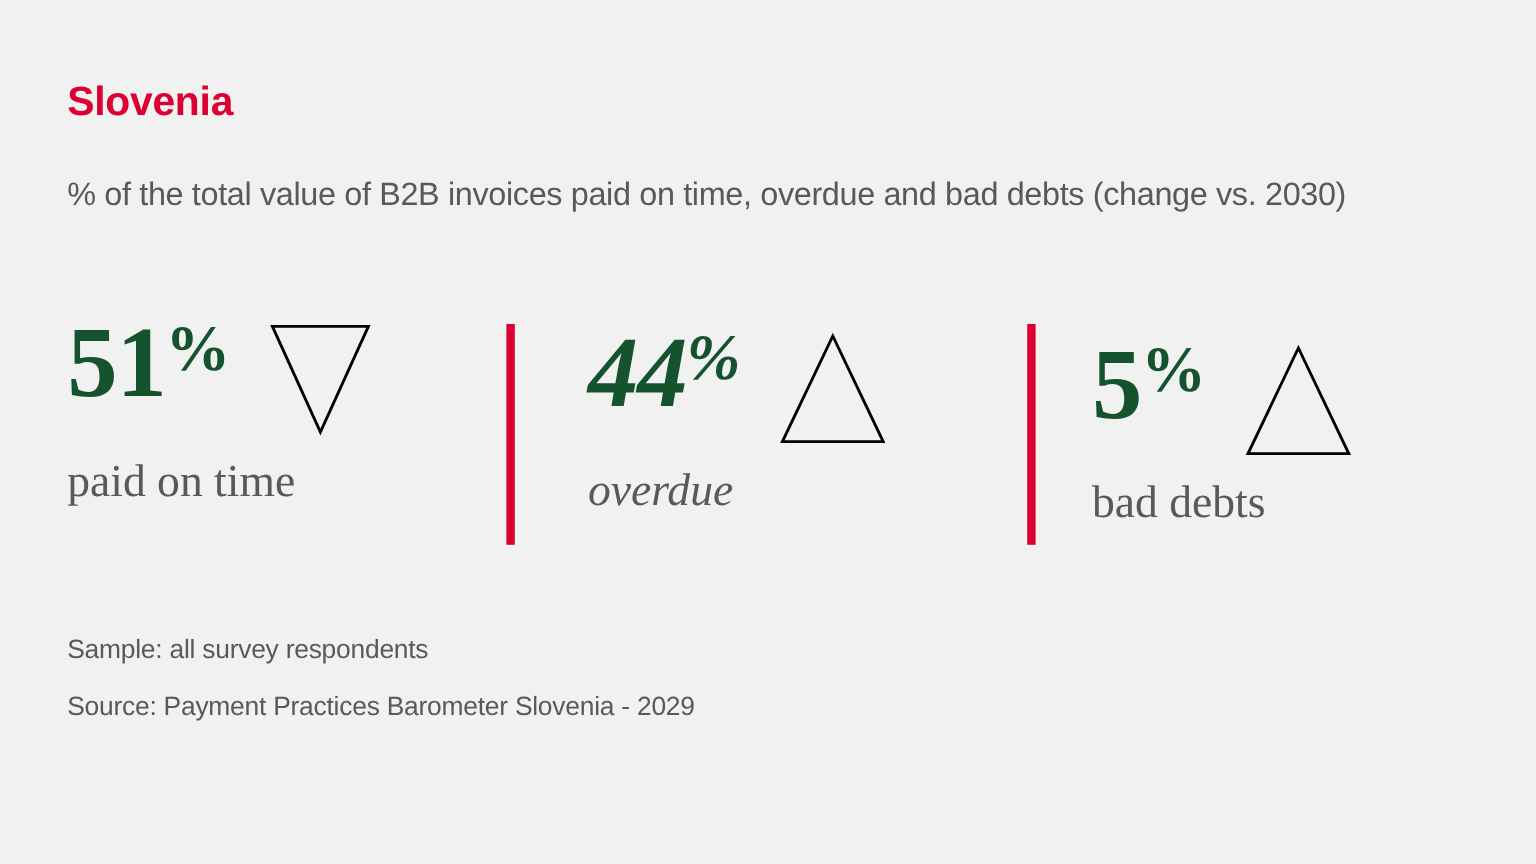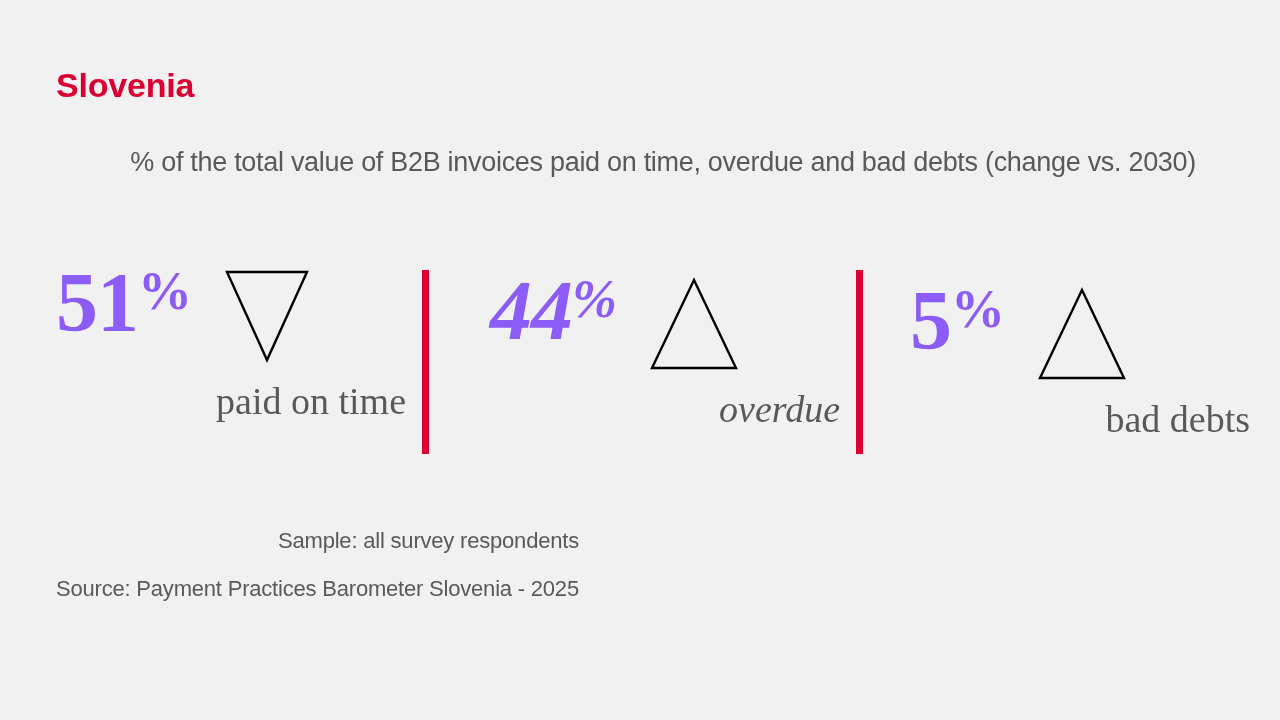--- a/index.html
+++ b/index.html
@@ -11,21 +11,20 @@
     height: 720px;
     background: #f1f1f1;
     font-family: "Liberation Sans", sans-serif;
     overflow: hidden;
     position: relative;
   }
 
   .infographic {
     position: absolute;
     inset: 0;
-    text-align: right;
   }
 
   
   .title {
     position: absolute;
     left: 56px;
     top: 68px;
     font-family: "Liberation Sans", sans-serif;
     font-size: 34px;
     font-weight: bold;
@@ -70,21 +69,21 @@
   .stat-value-row {
     display: flex;
     align-items: flex-start;
     height: 108px;
   }
 
   .stat-value {
     font-family: "Liberation Serif", serif;
     font-weight: bold;
     font-size: 84px;
-    color: #8b5cf6;
+    color: #14532d;
     line-height: 0.98;
     letter-spacing: -1px;
     white-space: nowrap;
   }
 
   .stat-value .pct {
     font-size: 54px;
     vertical-align: 22px;
     letter-spacing: -1px;
   }
@@ -172,16 +171,16 @@
       <div class="stat-label">bad debts</div>
     </div>
 
   </div>
 
   <div class="divider d0"></div>
   <div class="divider d1"></div>
 
   <div class="footer">
     <div class="line">Sample: all survey respondents</div>
-    <div class="line">Source: Payment Practices Barometer Slovenia - 2025</div>
+    <div class="line">Source: Payment Practices Barometer Slovenia - 2029</div>
   </div>
 
 </div>
 
 </body></html>

